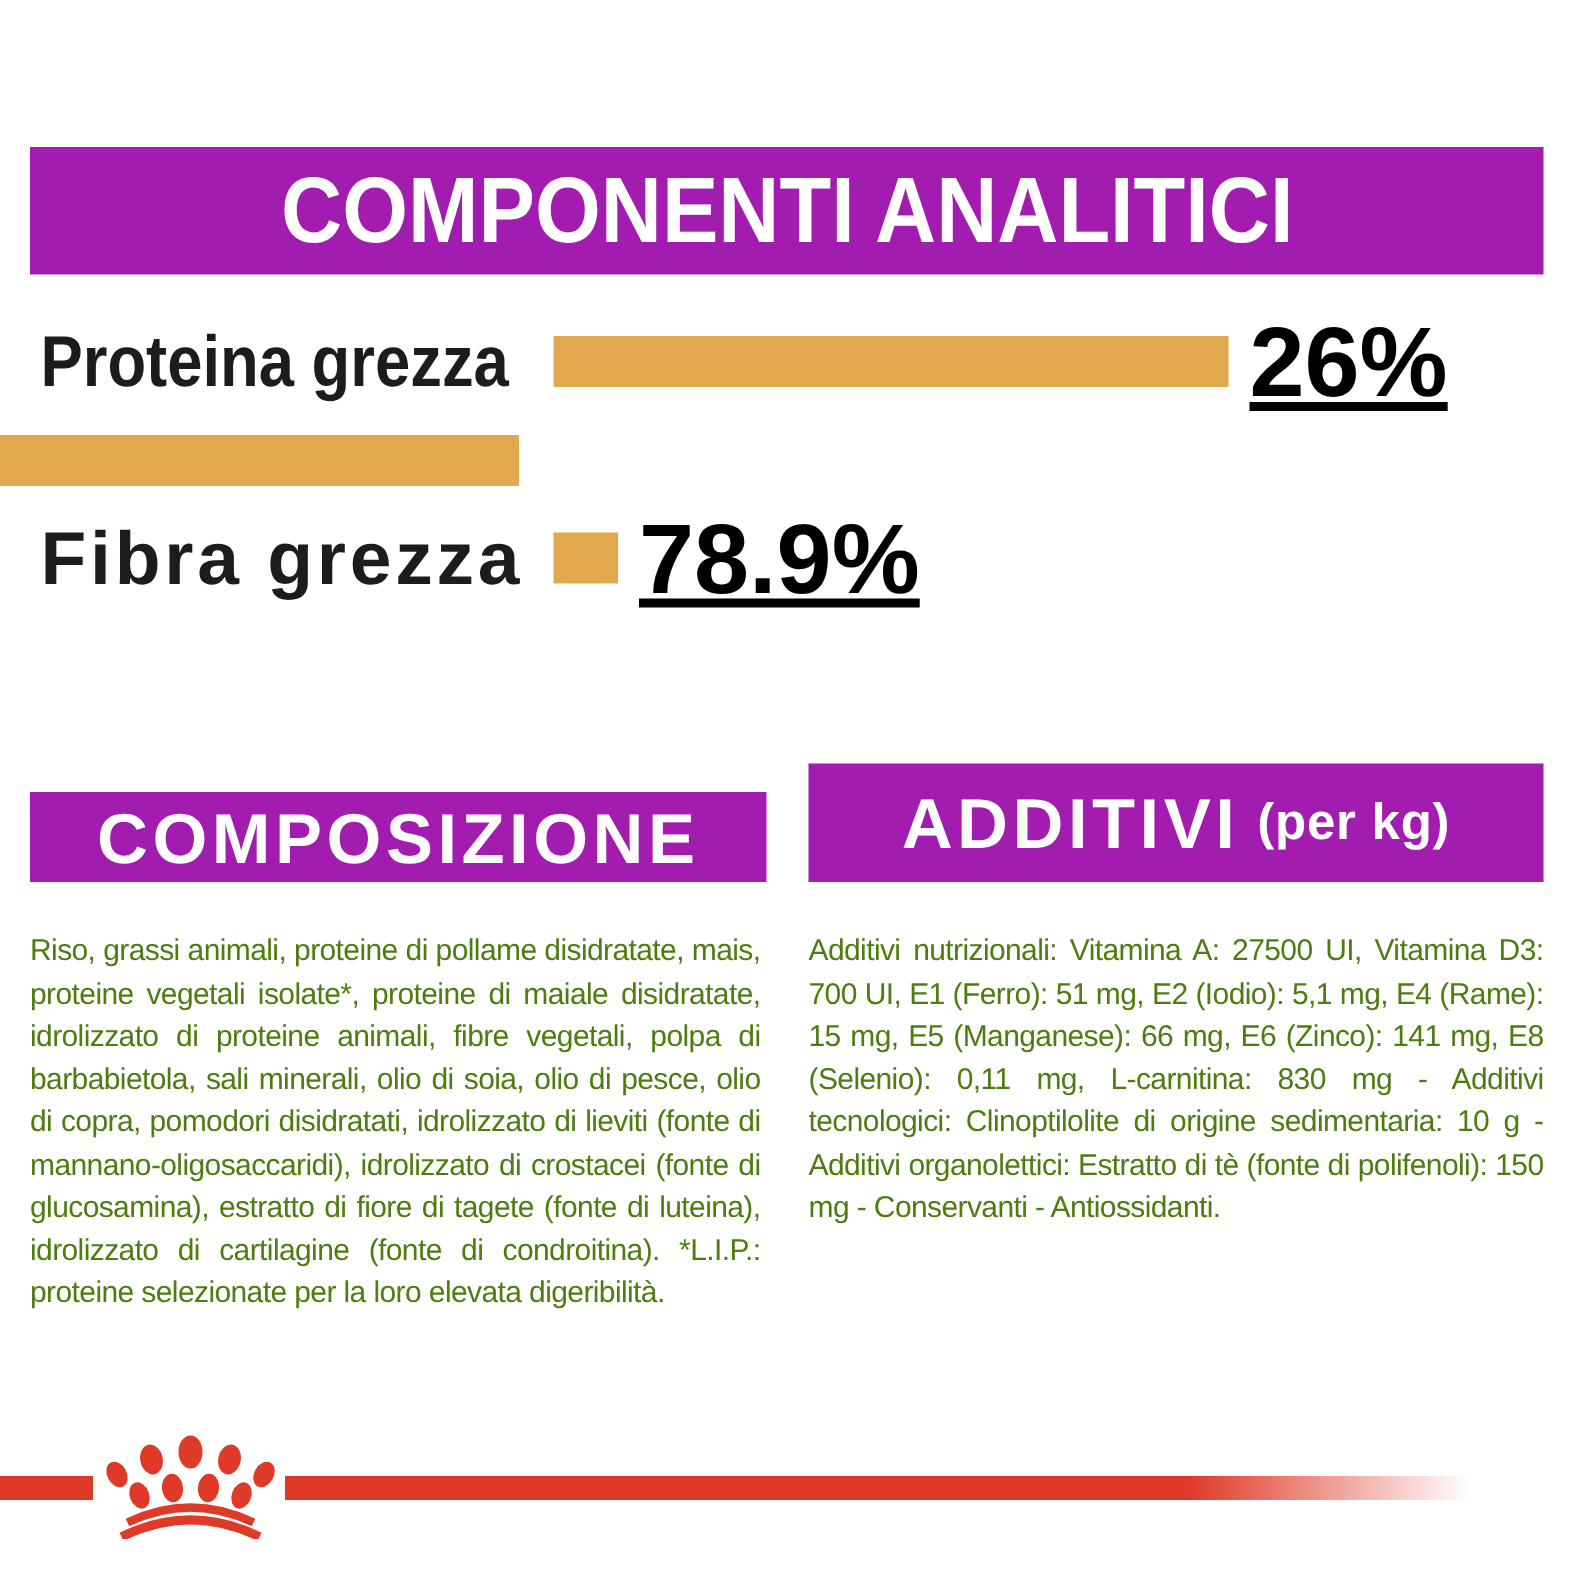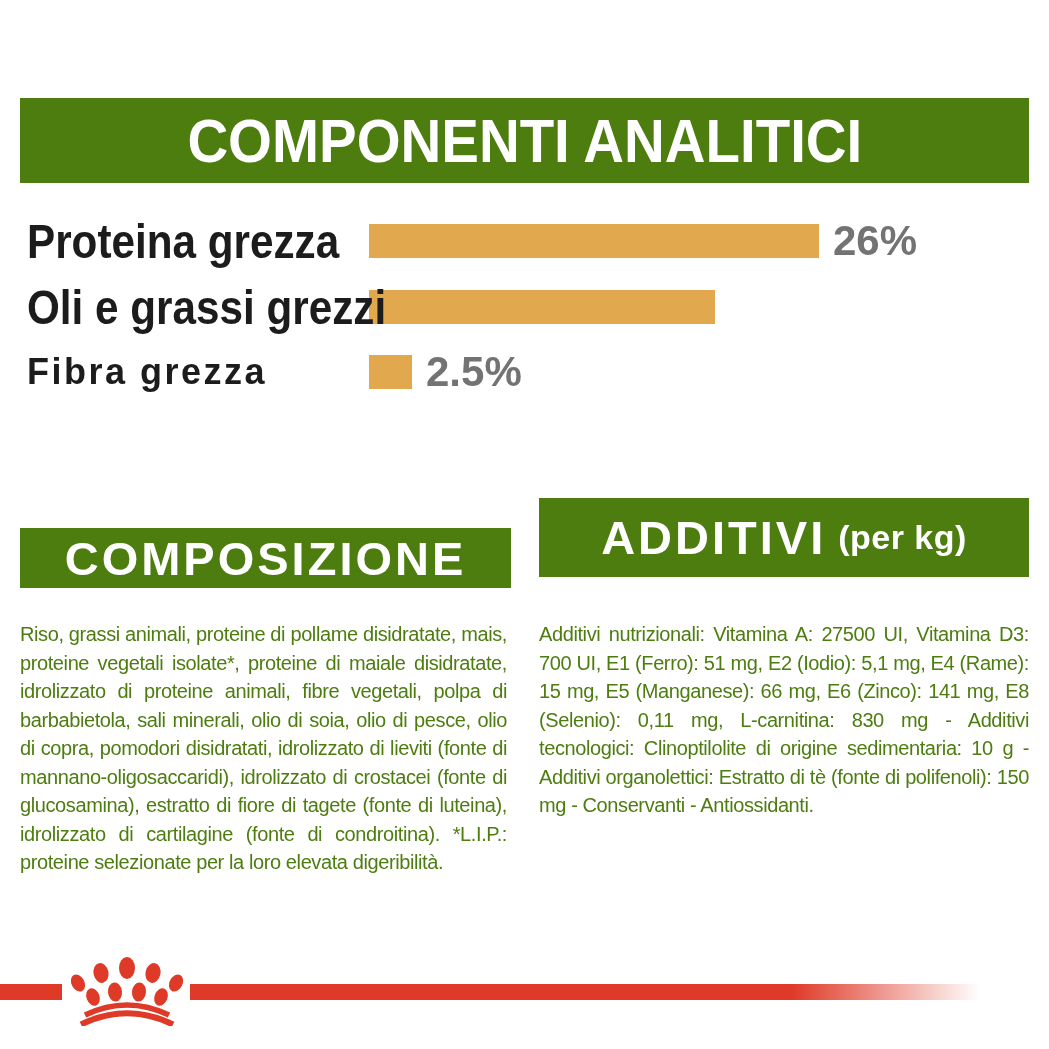--- a/index.html
+++ b/index.html
@@ -6,26 +6,26 @@
   .canvas{
     position:relative;
     width:1049px;height:1049px;
     background:#ffffff;
     font-family:"Liberation Sans", sans-serif;
     overflow:hidden;
   }
   
   .banner{
     position:absolute;
-    background:#4d7c0f;
+    background:#a21caf;
     display:flex;align-items:center;justify-content:center;
   }
   .banner-header{left:20px;top:98px;width:1009px;height:85px;}
   .banner-compo {left:20px;top:528px;width:491px;height:60px;}
-  .banner-addit {left:539px;top:498px;width:490px;height:79px;}
+  .banner-addit {left:539px;top:509px;width:490px;height:79px;}
   .banner-title{
     color:#ffffff;font-weight:bold;white-space:nowrap;
   }
   .header-title{
     font-size:62px;
     display:inline-block;transform:scaleX(0.91);transform-origin:center center;
     letter-spacing:0px;
   }
   .section-title{font-size:47px;letter-spacing:3px;}
   .section-title-suffix{font-size:34px;letter-spacing:0.5px;margin-left:12px;font-weight:bold;color:#fff;}
@@ -36,26 +36,26 @@
   }
   .row-0{top:224px;} .row-1{top:290px;} .row-2{top:355px;}
   .chart-label{
     color:#1C1C1C;font-weight:bold;white-space:nowrap;
     width:369px;flex:0 0 369px;padding-left:27px;box-sizing:border-box;
     font-size:48px;
   }
   .chart-label .condensed{
     display:inline-block;transform:scaleX(0.88);transform-origin:left center;
   }
-  .chart-label.wide{font-size:36px;letter-spacing:2.5px;}
+  .chart-label.wide{font-size:50px;letter-spacing:2.5px;}
   .bar{
     height:34px;background:#E2A84D;flex:0 0 auto;
   }
   .bar-value{
-    color:#737373;font-weight:bold;font-size:42px;margin-left:14px;white-space:nowrap;
+    color:#000000;font-weight:bold;font-size:66px;margin-left:14px;white-space:nowrap;text-decoration:underline;
   }
   
   .body-text{
     position:absolute;top:620px;
     font-size:20px;line-height:28.5px;letter-spacing:-0.4px;
     color:#4d7c0f;text-align:justify;
   }
   .body-compo{left:20px;width:487px;}
   .body-addit{left:539px;width:490px;}
   
@@ -79,27 +79,26 @@
     <span class="banner-title header-title">COMPONENTI ANALITICI</span>
   </div>
 
   <div>
     <div class="chart-row row-0">
       <span class="chart-label"><span class="condensed">Proteina grezza</span></span>
       <div class="bar" style="width: 450px; background: rgb(226, 168, 77);"></div>
       <span class="bar-value">26%</span>
     </div>
     <div class="chart-row row-1">
-      <span class="chart-label"><span class="condensed">Oli e grassi grezzi</span></span>
       <div class="bar" style="width: 346px; background: rgb(226, 168, 77);"></div>
     </div>
     <div class="chart-row row-2">
       <span class="chart-label wide">Fibra grezza</span>
       <div class="bar" style="width: 43px; background: rgb(226, 168, 77);"></div>
-      <span class="bar-value">2.5%</span>
+      <span class="bar-value">78.9%</span>
     </div>
   </div>
 
   <div class="banner banner-compo">
     <span class="banner-title section-title">COMPOSIZIONE</span>
   </div>
   <div class="body-text body-compo">Riso, grassi animali, proteine di pollame disidratate, mais, proteine vegetali isolate*, proteine di maiale disidratate, idrolizzato di proteine animali, fibre vegetali, polpa di barbabietola, sali minerali, olio di soia, olio di pesce, olio di copra, pomodori disidratati, idrolizzato di lieviti (fonte di mannano-oligosaccaridi), idrolizzato di crostacei (fonte di glucosamina), estratto di fiore di tagete (fonte di luteina), idrolizzato di cartilagine (fonte di condroitina). *L.I.P.: proteine selezionate per la loro elevata digeribilità.</div>
 
   <div class="banner banner-addit">
     <span class="banner-title section-title">ADDITIVI</span>

